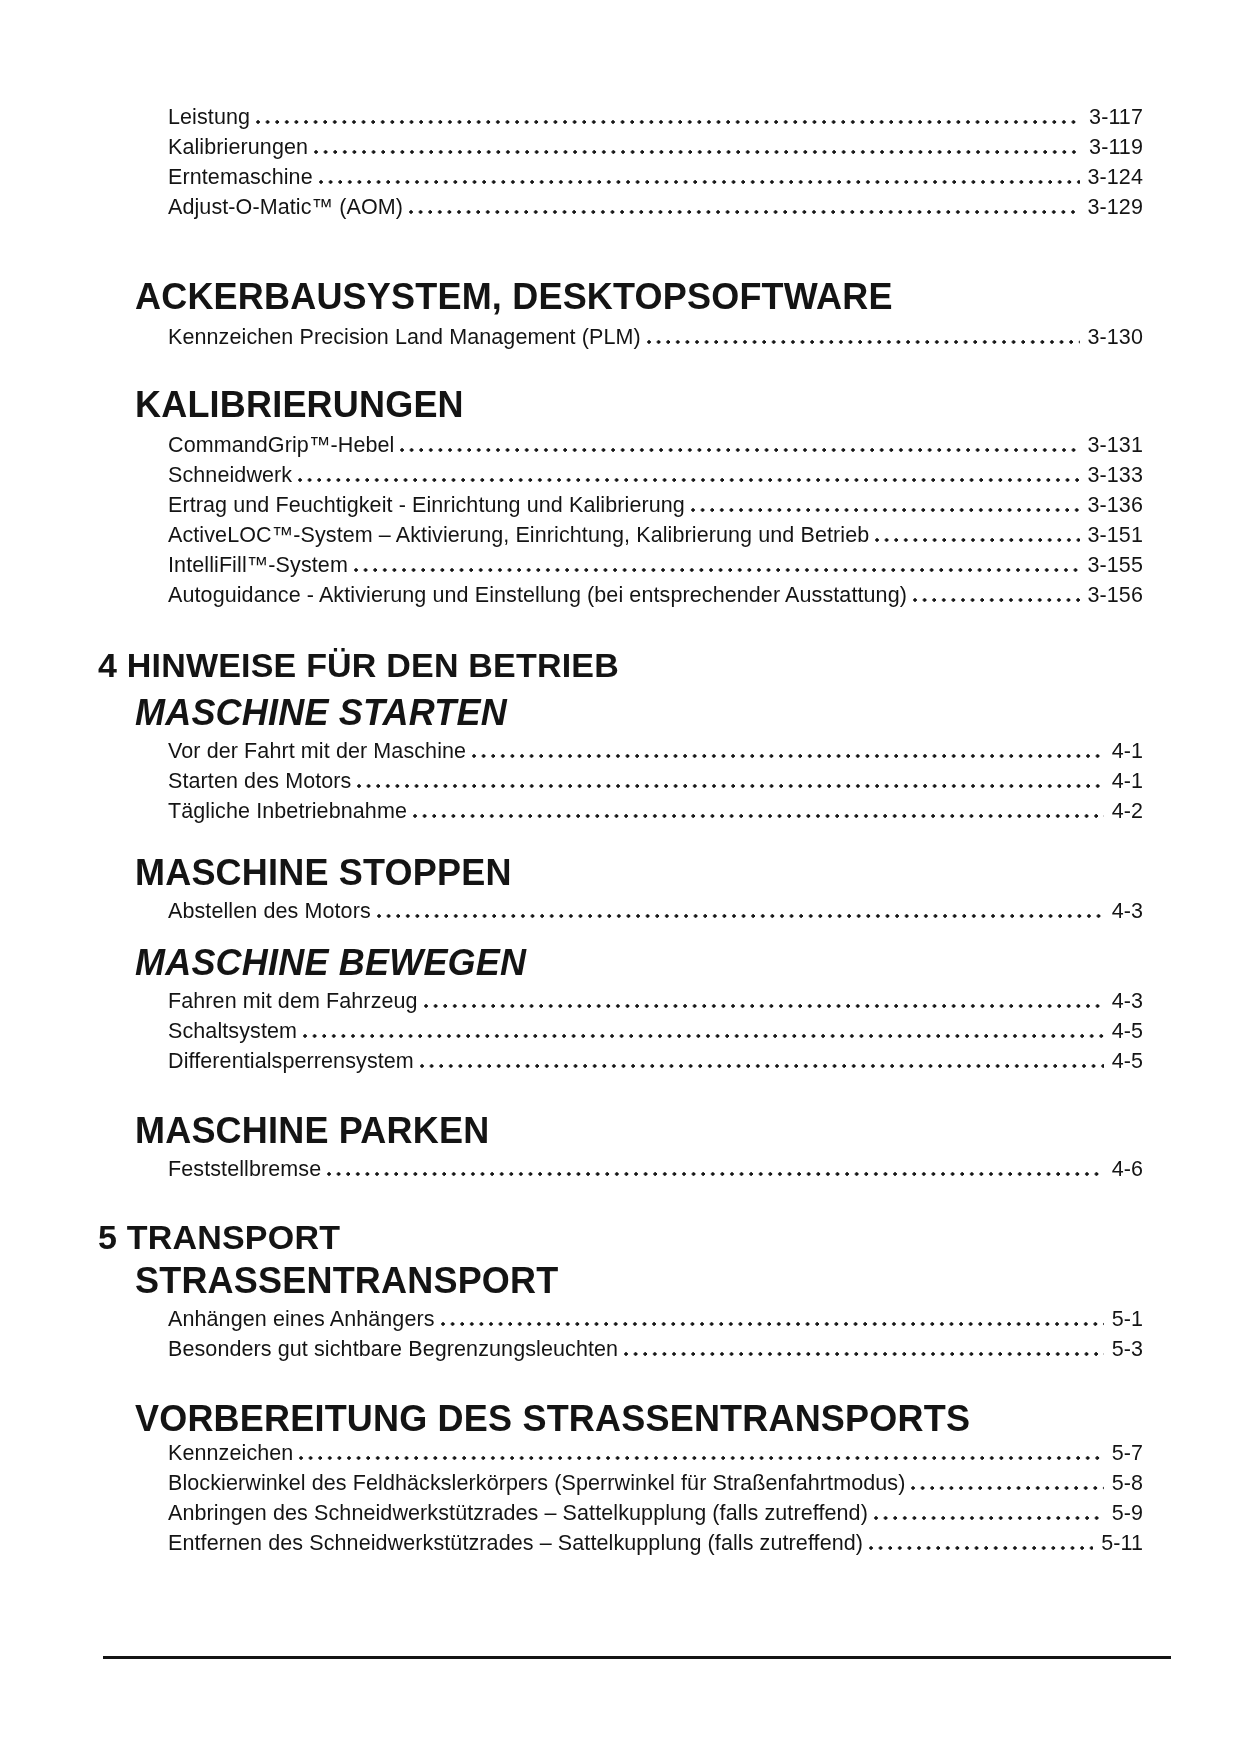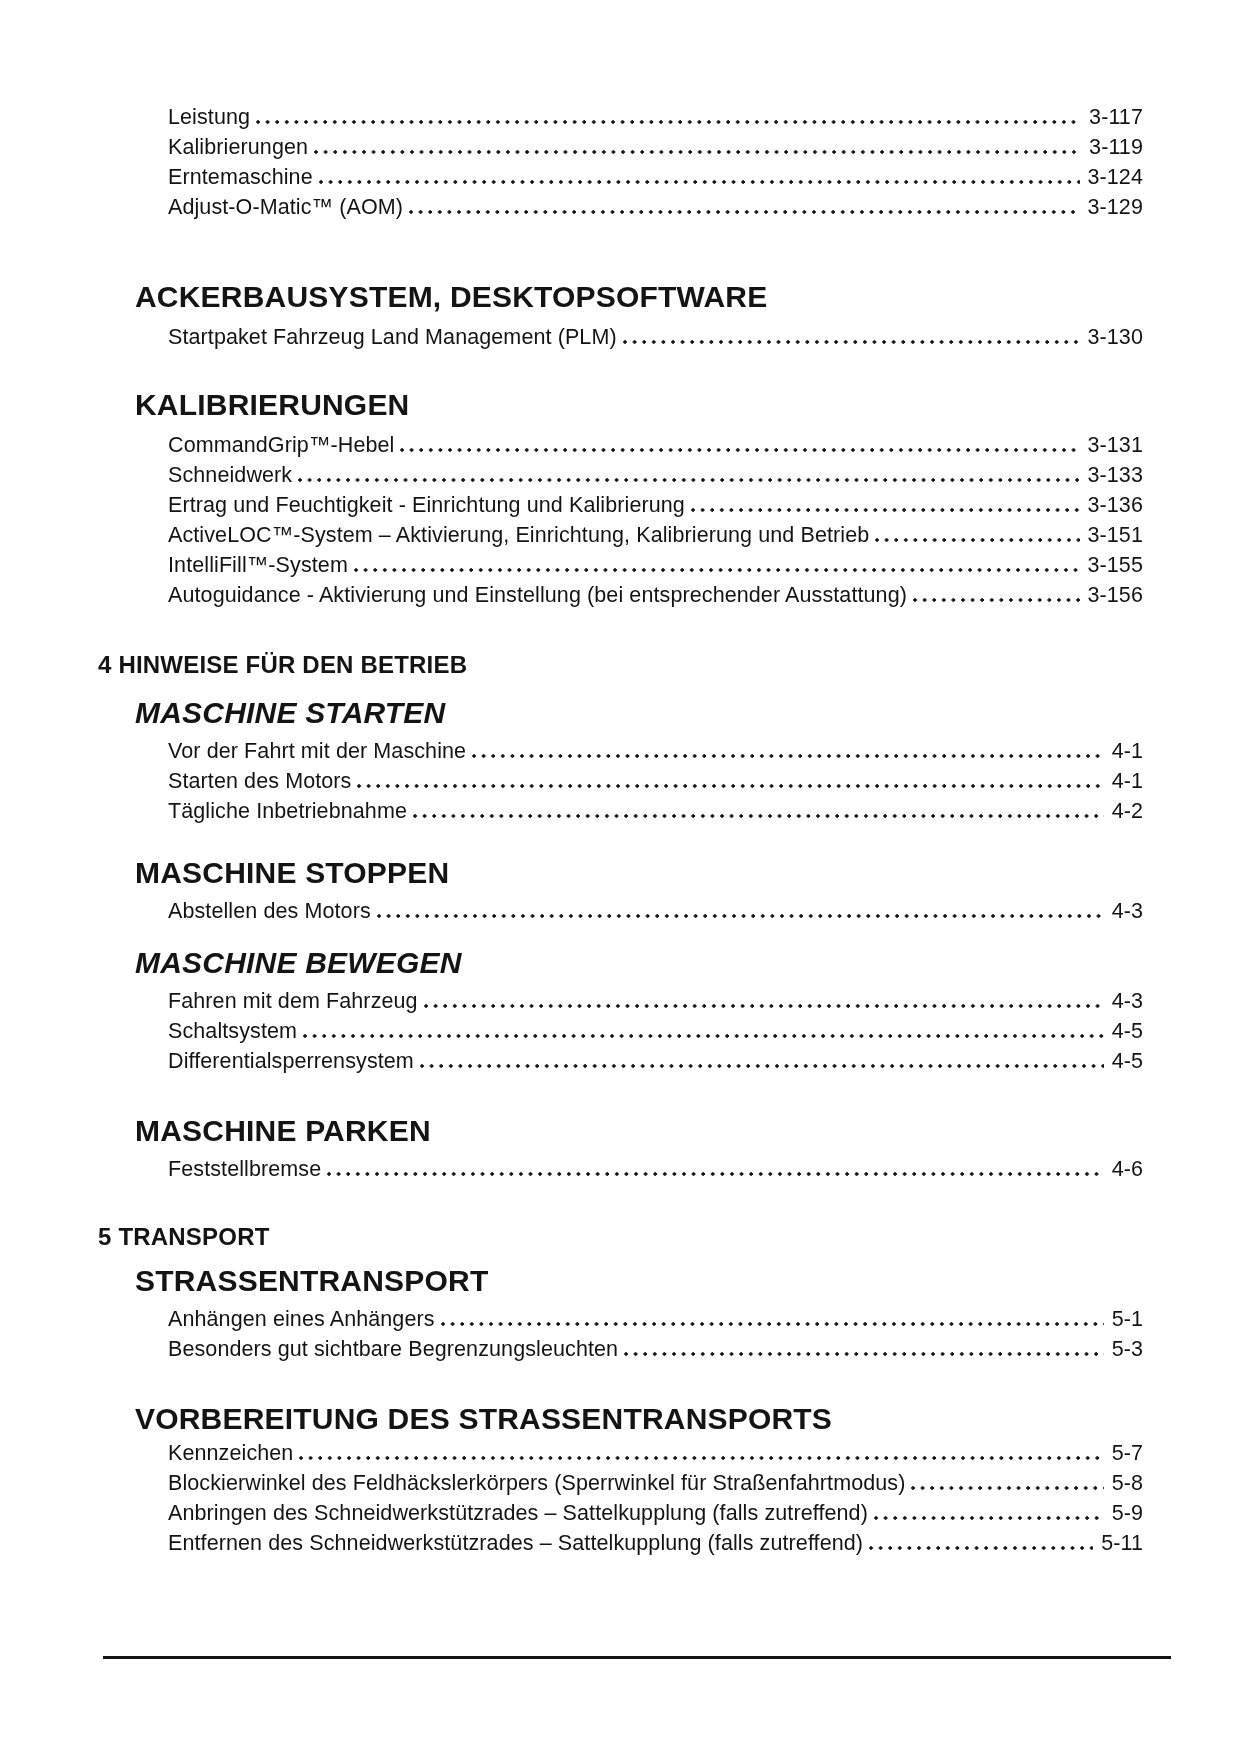--- a/index.html
+++ b/index.html
@@ -13,29 +13,29 @@
     overflow: hidden;
   }
   .page {
     position: absolute;
     inset: 0;
     padding: 102px 98px 0 98px;
     border-radius: 10px;
   }
   
   .chapter-heading {
-    font-size: 24px;
+    font-size: 34px;
     font-weight: bold;
     line-height: 34px;
     letter-spacing: 0.2px;
     white-space: nowrap;
   }
   
   .section-heading {
-    font-size: 30px;
+    font-size: 36px;
     font-weight: bold;
     line-height: 34px;
     letter-spacing: 0.2px;
     margin-left: 37px;
     white-space: nowrap;
   }
   
   .entry {
     display: flex;
     align-items: baseline;
@@ -99,21 +99,21 @@
     </div>
     <div class="entry">
       <span class="t">Adjust-O-Matic™ (AOM)</span>
       <span class="leader"></span>
       <span class="p">3-129</span>
     </div>
   </div>
 
   <div class="section-heading mt-acker">ACKERBAUSYSTEM, DESKTOPSOFTWARE</div>
   <div class="entry">
-    <span class="t">Startpaket Fahrzeug Land Management (PLM)</span>
+    <span class="t">Kennzeichen Precision Land Management (PLM)</span>
     <span class="leader"></span>
     <span class="p">3-130</span>
   </div>
 
   <div class="section-heading mt-kalib">KALIBRIERUNGEN</div>
   <div class="entry">
     <span class="t">CommandGrip™-Hebel</span>
     <span class="leader"></span>
     <span class="p">3-131</span>
   </div>

